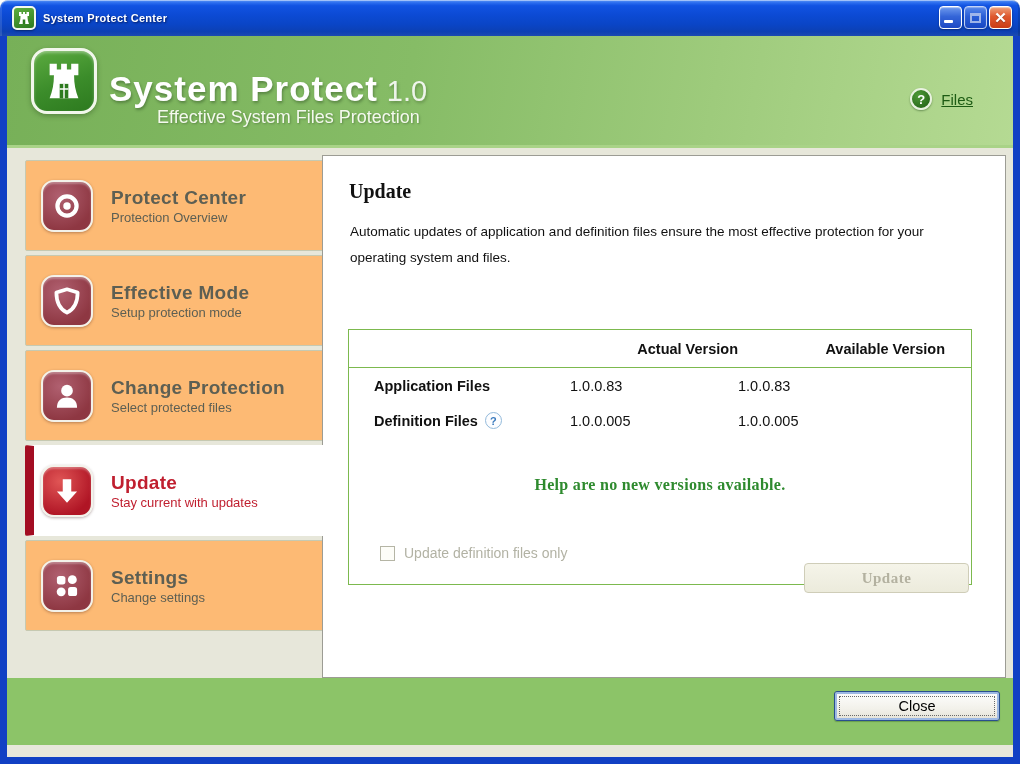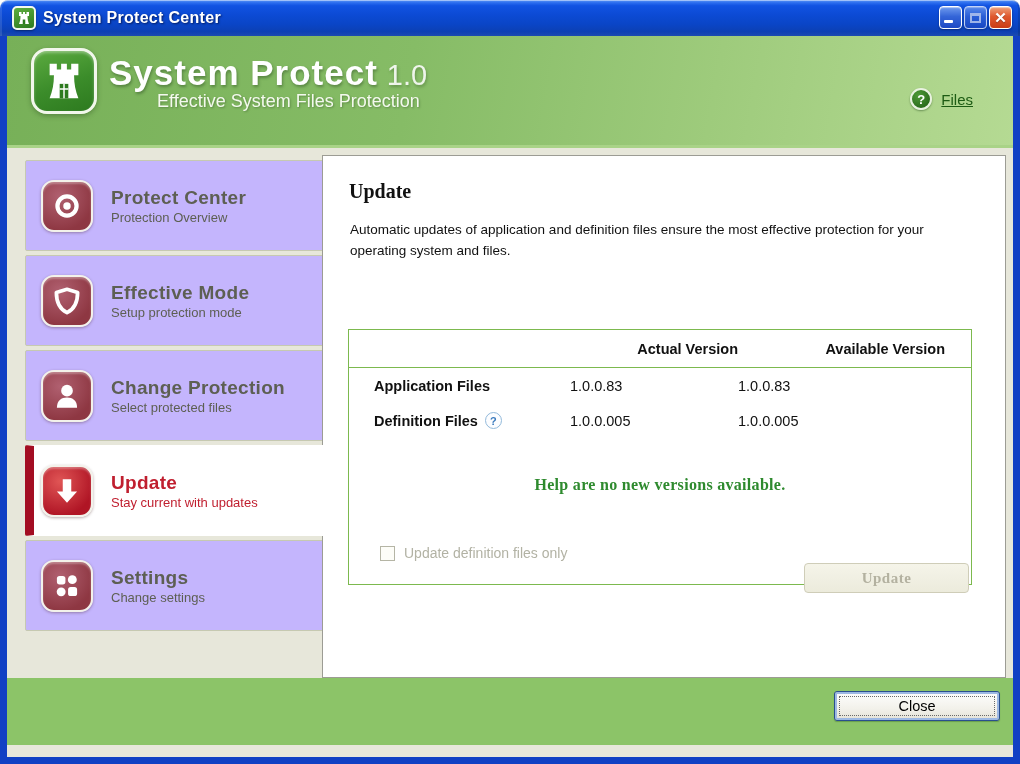--- a/index.html
+++ b/index.html
@@ -19,21 +19,21 @@
     display:flex; align-items:center; padding:0 8px;
   }
   .titlebar .app-icon{
     width:24px; height:24px; border-radius:5px; margin:0 7px 0 4px;
     background:linear-gradient(160deg,#5fae3f,#2c7a1e);
     border:2px solid #f4f8ef; display:flex; align-items:center; justify-content:center;
     box-shadow:0 1px 2px rgba(0,0,0,.4);
   }
   .titlebar .app-icon svg{ width:16px; height:16px; }
   .titlebar .title{
-    color:#fff; font-size:16px; font-weight:bold; letter-spacing:.3px;
+    color:#fff; font-size:11px; font-weight:bold; letter-spacing:.3px;
     text-shadow:1px 1px 2px rgba(0,0,30,.6);
   }
   .win-controls{ position:absolute; right:8px; top:6px; display:flex; gap:2px; }
   .win-btn{
     width:23px; height:23px; border-radius:4px; border:1px solid #fff;
     display:flex; align-items:center; justify-content:center; cursor:pointer;
     box-shadow:inset 0 1px 1px rgba(255,255,255,.5), 0 1px 2px rgba(0,0,20,.35);
     position:relative;
   }
   .win-btn.min, .win-btn.max{ background:linear-gradient(180deg,#6f9bee 0%,#3465d8 45%,#1d49c4 100%); }
@@ -62,20 +62,21 @@
     border:3px solid #f2f7ec;
     box-shadow:0 2px 5px rgba(30,60,20,.35), inset 0 2px 3px rgba(255,255,255,.35);
     display:flex; align-items:center; justify-content:center;
   }
   .logo-badge svg{ width:46px; height:46px; }
   .brand{ position:absolute; left:102px; top:17px; }
   .brand-line{ display:flex; align-items:baseline; gap:9px; }
   .brand-name{
     font-size:35px; font-weight:bold; color:#fff; letter-spacing:1px;
     text-shadow:1px 2px 3px rgba(40,70,30,.45);
+    margin-top:16px;
   }
   .brand-version{
     font-size:29px; font-weight:normal; color:rgba(255,255,255,.88);
     text-shadow:1px 2px 3px rgba(40,70,30,.35);
   }
   .brand-tagline{
     margin:-2px 12px 0 48px; font-size:18px; color:#f4f9ee;
     text-shadow:1px 1px 2px rgba(40,70,30,.4);
   }
   .help-area{ position:absolute; right:40px; top:52px; display:flex; align-items:center; gap:9px; cursor:pointer; }
@@ -84,21 +85,21 @@
     background:radial-gradient(circle at 35% 30%,#4f9a38,#1e5c12);
     border:2px solid #e9f2e0; box-shadow:0 1px 2px rgba(0,40,0,.4);
     color:#fff; font-size:13px; font-weight:bold; display:flex; align-items:center; justify-content:center;
   }
   .help-label{ color:#1d5c14; font-size:15px; text-decoration:underline; }
 
   
   .sidebar{ position:absolute; left:18px; top:124px; width:302px; }
   .side-item{
     width:344px; height:91px; margin-bottom:4px; position:relative;
-    background:#c4b5fd; border:1px solid #c6c9b1; border-radius:2px;
+    background:#fdba74; border:1px solid #c6c9b1; border-radius:2px;
     display:flex; align-items:center; gap:18px; padding-left:15px; cursor:pointer;
   }
   .side-item .s-icon{
     width:52px; height:52px; border-radius:13px; flex:none;
     background:radial-gradient(circle at 35% 30%,#b06070,#8e3742 75%);
     border:2px solid #f3f2ea; box-shadow:0 1px 3px rgba(60,20,20,.35), inset 0 2px 2px rgba(255,255,255,.3);
     display:flex; align-items:center; justify-content:center;
   }
   .side-item .s-icon svg{ width:34px; height:34px; }
   .s-title{ font-size:19px; font-weight:bold; color:#5d5f53; letter-spacing:.3px; }
@@ -112,21 +113,21 @@
 
   
   .panel{
     position:absolute; left:315px; top:119px; width:684px; height:523px;
     background:#fff; border:1px solid #9c9c94; z-index:2;
   }
   .panel-heading{
     font-family:"Liberation Serif", serif; font-size:20px; font-weight:bold; color:#111;
     margin:24px 0 0 26px;
   }
-  .panel-desc{ font-size:13.5px; color:#111; line-height:21px; width:585px; margin:16px 0 0 27px; }
+  .panel-desc{ font-size:13.5px; color:#111; line-height:26px; width:585px; margin:16px 0 0 27px; }
 
   .version-box{
     position:absolute; left:25px; top:173px; width:624px; height:256px;
     border:1px solid #7cb94e;
   }
   .vb-header{
     display:grid; grid-template-columns:1fr 168px 207px;
     padding:11px 26px 10px 25px; border-bottom:1px solid #7cb94e;
   }
   .vb-header .hc{ font-size:14.5px; font-weight:bold; color:#111; text-align:right; }

